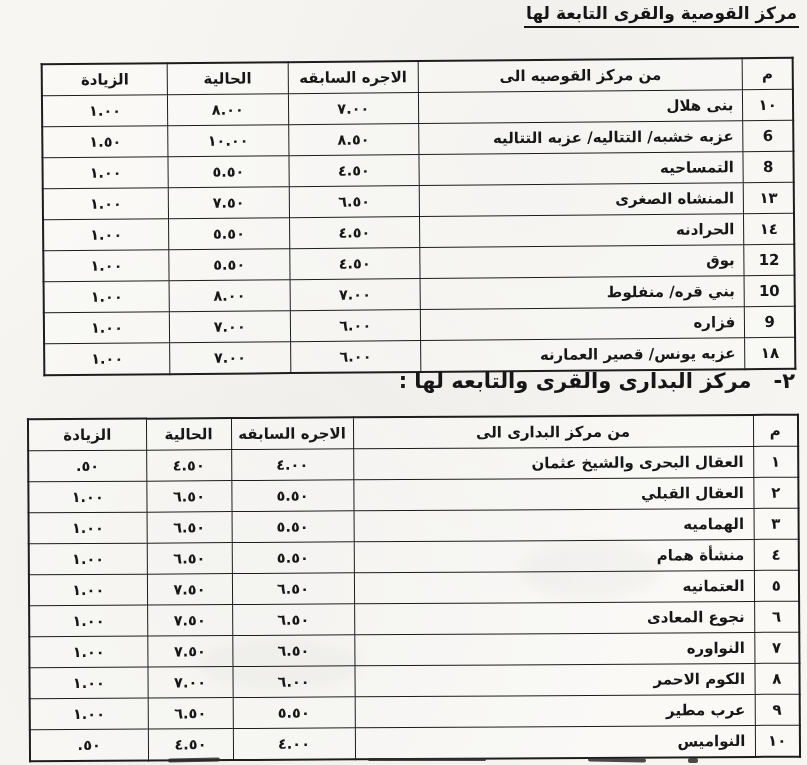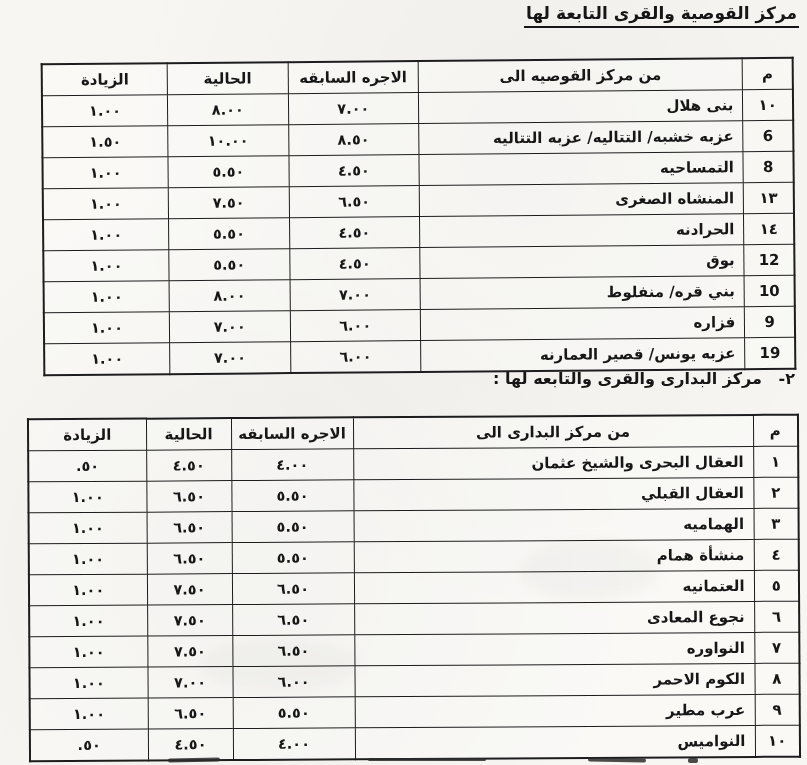--- a/index.html
+++ b/index.html
@@ -14,21 +14,21 @@
   }
   .doc-title{
     position:absolute;top:3px;right:8px;
     direction:rtl;font-size:17px;font-weight:bold;
     border-bottom:2.5px solid #161616;padding:0 2px 3px 2px;
     letter-spacing:0.2px;
     text-align:right;
   }
   .section-title{
     position:absolute;top:369px;right:12px;
-    direction:rtl;font-size:16px;font-weight:bold;
+    direction:rtl;font-size:21px;font-weight:bold;
     white-space:pre;
   }
   .tbl-wrap1{position:absolute;top:60px;left:42px;width:753px;transform:rotate(-0.5deg);}
   .tbl-wrap2{position:absolute;top:416px;left:28px;width:770px;transform:rotate(-0.35deg);}
   table{
     border-collapse:collapse;direction:rtl;width:100%;table-layout:fixed;
     background:rgba(255,255,255,0.35);
   }
   th,td{
     border:1.6px solid #1d1d1d;
@@ -139,21 +139,21 @@
           <td class="col-increase">١.٠٠</td>
         </tr>
         <tr>
           <td class="col-num">9</td>
           <td class="col-route">فزاره</td>
           <td class="col-prev">٦.٠٠</td>
           <td class="col-current">٧.٠٠</td>
           <td class="col-increase">١.٠٠</td>
         </tr>
         <tr>
-          <td class="col-num">19</td>
+          <td class="col-num">١٨</td>
           <td class="col-route">عزبه يونس/ قصير العمارنه</td>
           <td class="col-prev">٦.٠٠</td>
           <td class="col-current">٧.٠٠</td>
           <td class="col-increase">١.٠٠</td>
         </tr>
       </tbody>
   </table>
 </div>
 
 <div class="section-title">٢-   مركز البدارى والقرى والتابعه لها :</div>

